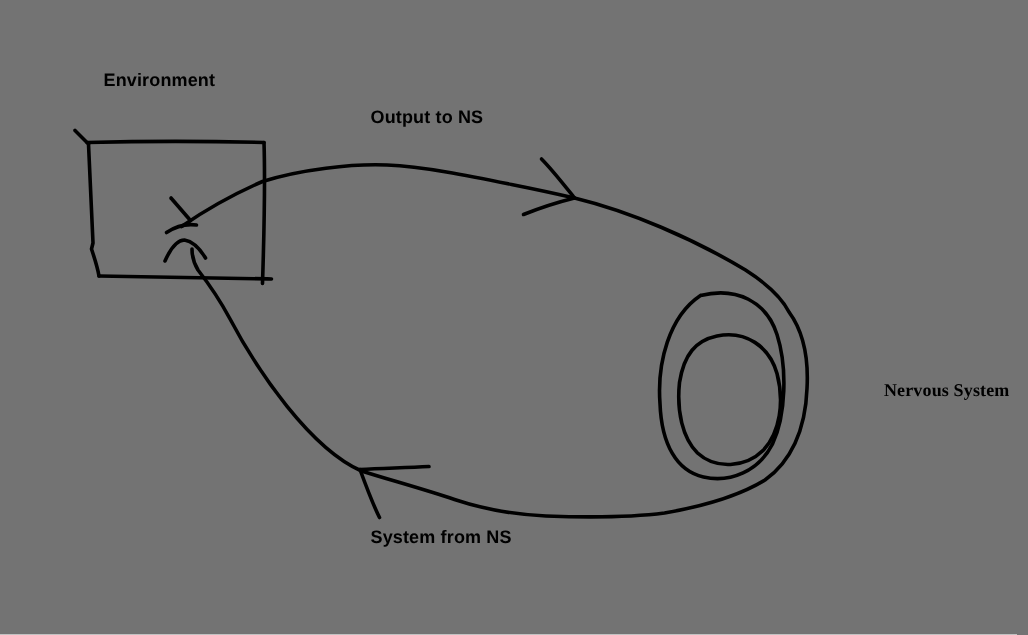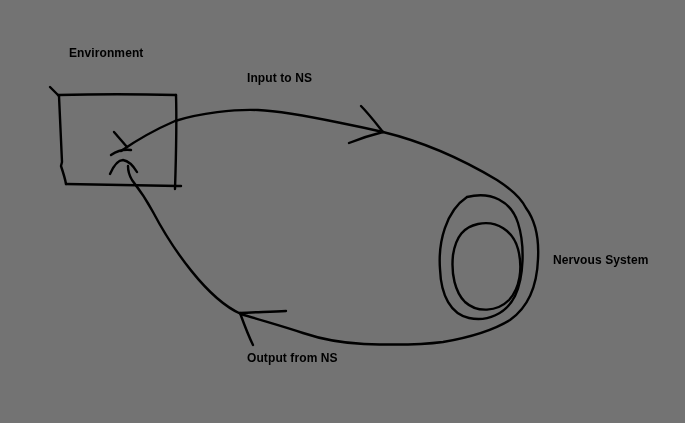--- a/index.html
+++ b/index.html
@@ -14,23 +14,24 @@
   .sketch{position:absolute;left:0;top:0;}
   .lbl{
     position:absolute;
     font-size:12px;
     font-weight:700;
     color:#000000;
     white-space:nowrap;
     letter-spacing:.1px;
   }
   .lbl-center{
-    text-align:left;
+    text-align:right;
     white-space:normal;
     line-height:15px;
+    font-family:Liberation Serif, serif;
   }
   path{fill:none;stroke:#000000;stroke-width:2.4;stroke-linecap:round;stroke-linejoin:round;}
 </style>
 </head>
 <body>
 
 <div class="canvas">
 
   <svg class="sketch" width="685" height="423" viewBox="0 0 685 423">
 
@@ -88,21 +89,21 @@
       M478,224
       C497,220 513,231 518,249
       C523,268 520,288 509,300
       C497,312 477,313 465,302
       C455,292 451,274 453,255
       C456,236 464,227 478,224"></path>
   </svg>
 
   <div class="lbl" style="left:69px;top:46px">Environment</div>
 
-  <div class="lbl" style="left:247px;top:71px">Input to NS</div>
+  <div class="lbl" style="left:247px;top:71px">Output to NS</div>
 
-  <div class="lbl" style="left:247px;top:351px">Output from NS</div>
+  <div class="lbl" style="left:247px;top:351px">System from NS</div>
 
   <div class="lbl lbl-center" style="left:553px;top:253px;width:120px">
     <div>Nervous System</div>
   </div>
 
 </div>
 
 </body></html>

